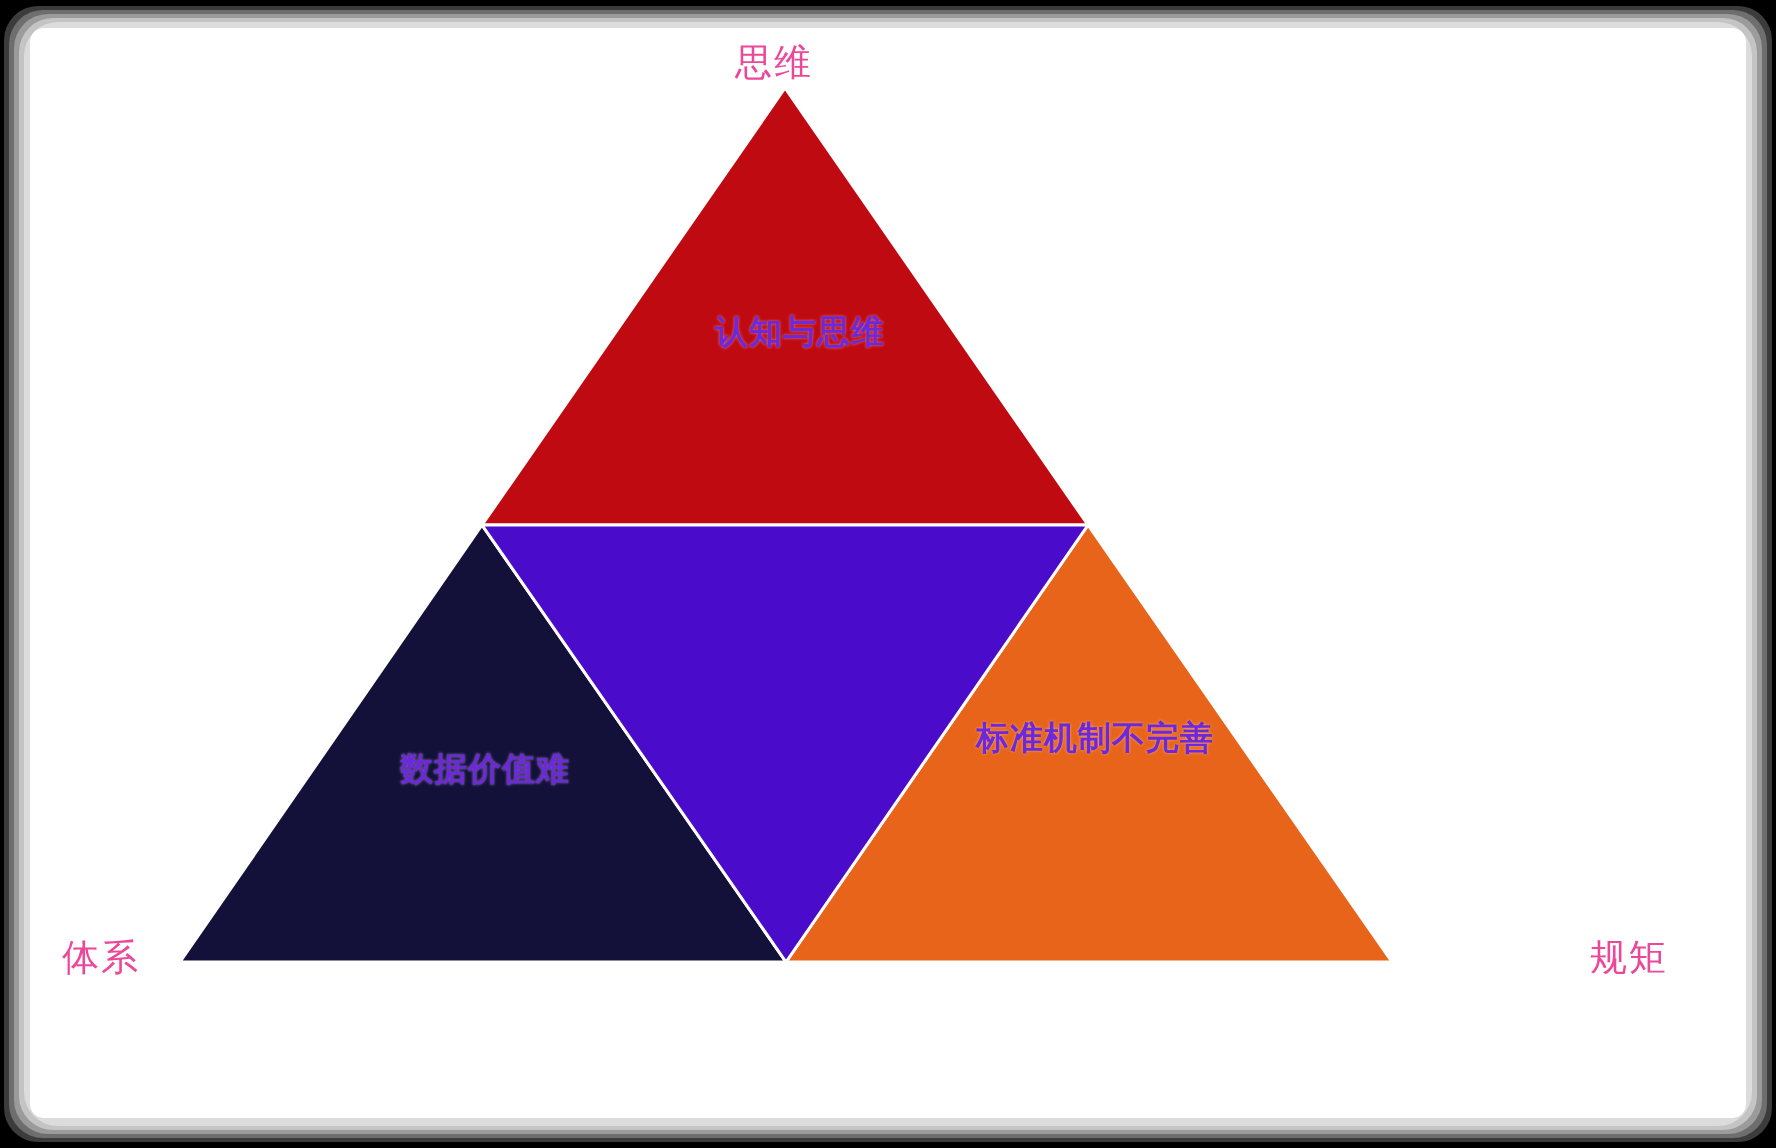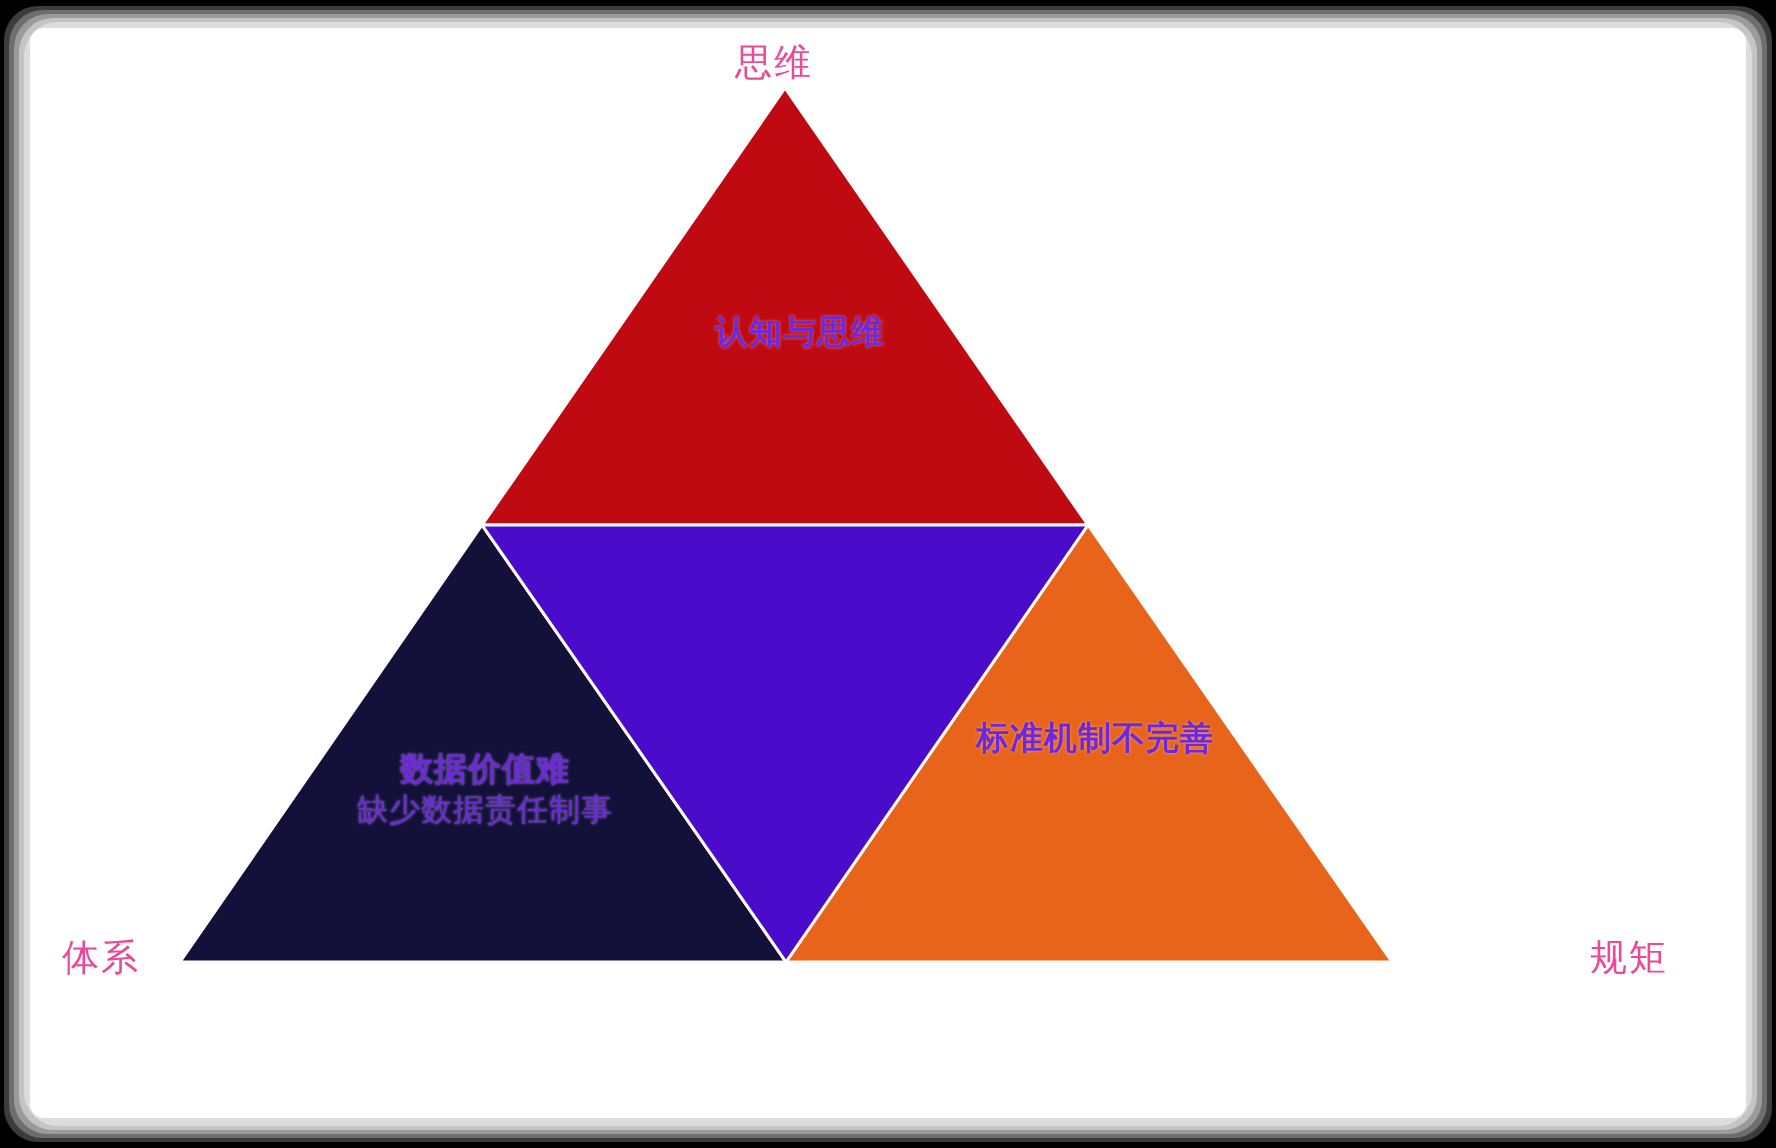--- a/index.html
+++ b/index.html
@@ -134,21 +134,20 @@
 
         <polygon points="452,497 1058,497 756,934" fill="#4b0bcb" stroke="#ffffff" stroke-width="3"></polygon>
       </svg>
 
       <div class="tri-text" id="text-cognition">
         <span class="tri-title">认知与思维</span>
       </div>
 
       <div class="tri-text" id="text-management">
         <span class="tri-title">数据价值难</span>
-        <span class="tri-sub">缺少数据责任制事</span>
       </div>
 
       <div class="tri-text" id="text-monetization">
       </div>
 
       <div class="tri-text" id="text-standard">
         <span class="tri-title">标准机制不完善</span>
       </div>
 
       <div class="corner-label" id="label-apex">思维</div>

